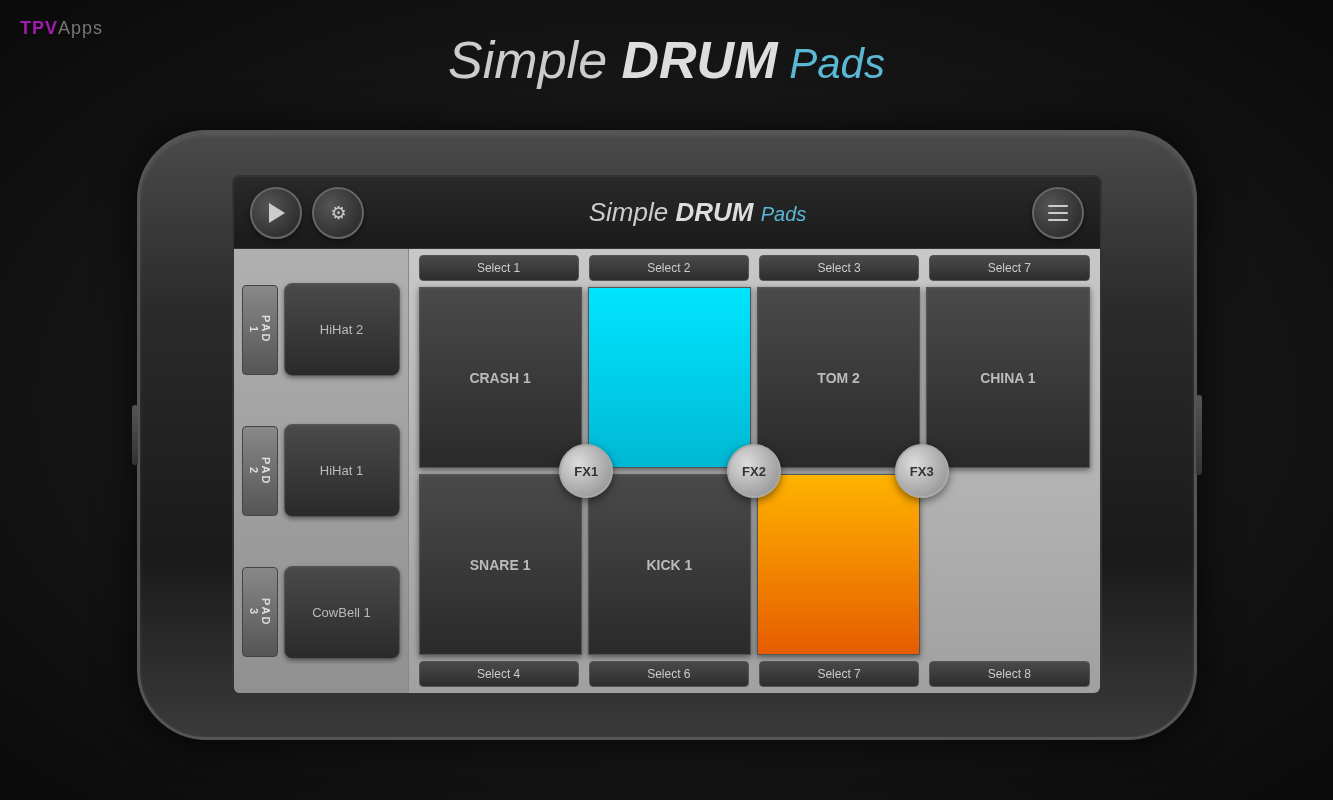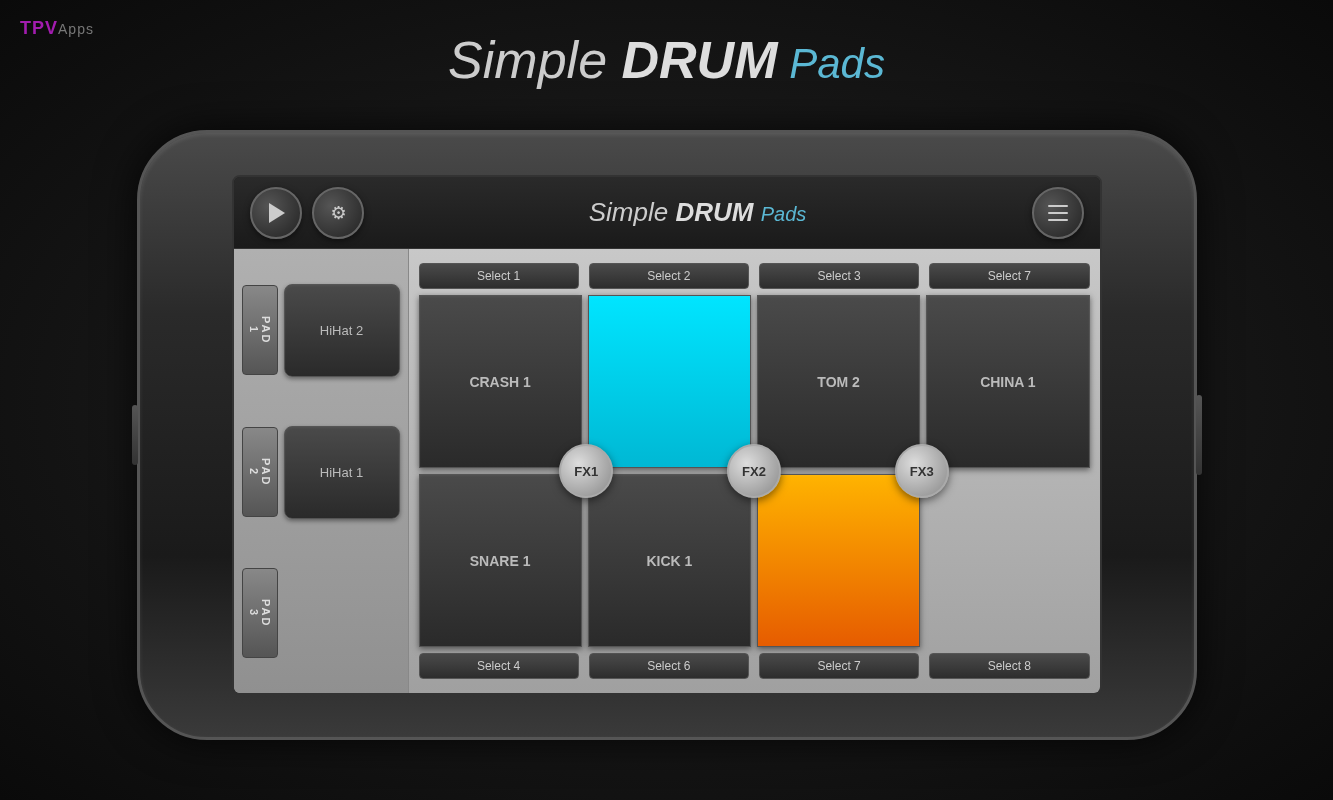--- a/index.html
+++ b/index.html
@@ -15,21 +15,21 @@
     
     .tpv-logo {
       position: absolute;
       top: 18px;
       left: 20px;
       color: #888;
       font-size: 18px;
       letter-spacing: 1px;
     }
     .tpv-logo .tpv { font-weight: bold; color: #a21caf; }
-    .tpv-logo .apps { font-size: 14px; color: #777; }
+    .tpv-logo .apps { font-size: 18px; color: #777; }
 
     
     .main-title {
       position: absolute;
       top: 30px;
       left: 50%;
       transform: translateX(-50%);
       font-size: 52px;
       color: #ccc;
       white-space: nowrap;
@@ -200,21 +200,21 @@
       font-size: 13px;
       text-align: right;
       box-shadow: inset 0 1px 3px rgba(255,255,255,0.05), 0 2px 4px rgba(0,0,0,0.4);
     }
 
     
     .grid-area {
       flex: 1;
       display: flex;
       flex-direction: column;
-      padding: 14px 10px;
+      padding: 6px 10px;
       gap: 4px;
     }
 
     
     .select-row {
       display: grid;
       grid-template-columns: repeat(4, 1fr);
       gap: 10px;
       margin-bottom: 2px;
     }
@@ -365,20 +365,21 @@
         <div class="pad-group">
           <div class="pad-label">PAD<br>1</div>
           <div class="pad-side-btn">HiHat 2</div>
         </div>
         <div class="pad-group">
           <div class="pad-label">PAD<br>2</div>
           <div class="pad-side-btn">HiHat 1</div>
         </div>
         <div class="pad-group">
           <div class="pad-label">PAD<br>3</div>
+          <div class="pad-side-btn">CowBell 1</div>
         </div>
       </div>
 
       <div class="grid-area">
 
         <div class="select-row">
           <div class="select-btn">Select 1</div>
           <div class="select-btn">Select 2</div>
           <div class="select-btn">Select 3</div>
           <div class="select-btn">Select 7</div>

